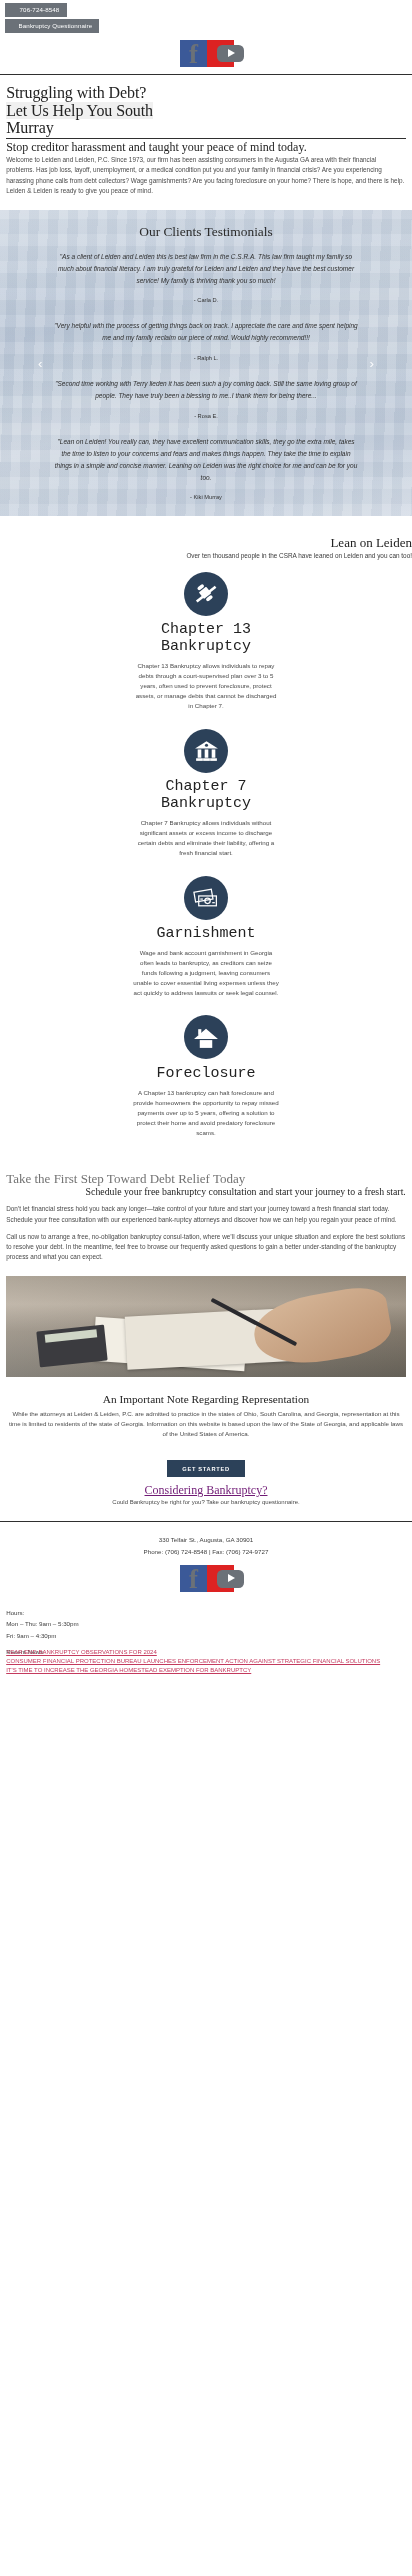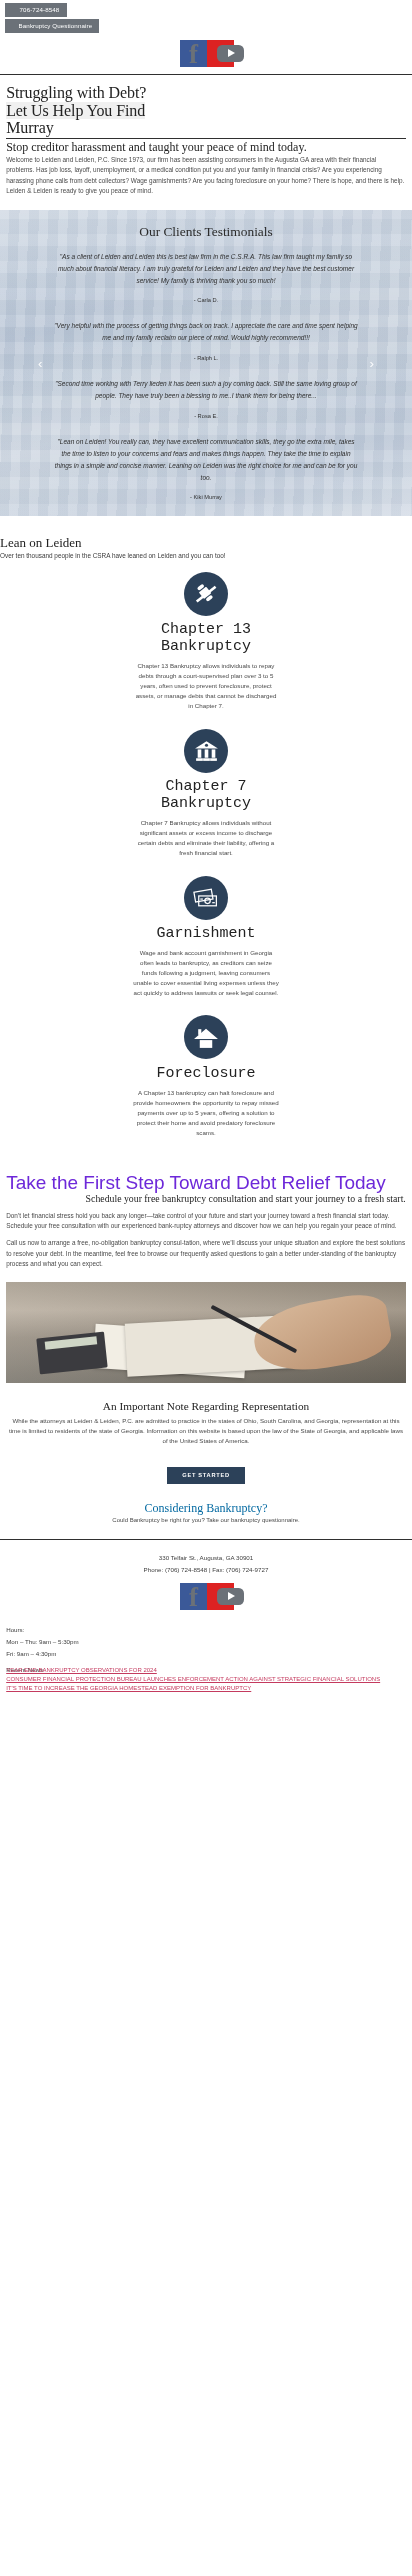--- a/index.html
+++ b/index.html
@@ -123,21 +123,21 @@
     position: absolute; z-index: 3;
     top: 50%; transform: translateY(-50%);
     font-size: 13.4px; color: #ffffff; opacity: .92;
     font-family: "Liberation Sans", sans-serif;
     cursor: pointer; user-select: none;
   }
   .arrow.left { left: 38px; }
   .arrow.right { right: 38px; }
 
   
-  .lean { padding: 20.6px 0 2.1px 0; text-align: left; }
+  .lean { padding: 20.6px 0 2.1px 0; text-align: right; }
   .lean h2 {
     font-family: "Liberation Serif", serif;
     font-size: 13px; font-weight: normal; color: #222; line-height: 1.1;
   }
   .lean p { font-size: 6.4px; color: #3a3a3a; margin-top: 1px; }
 
   
   .cards { padding: 11.3px 0 5.2px 0; }
   .card { width: 206px; margin: 0 auto 17.5px auto; text-align: center; }
   .card:last-child { margin-bottom: 9.3px; }
@@ -154,22 +154,22 @@
     padding: 0 41px;
   }
   .card p {
     font-size: 6.2px; line-height: 1.62; color: #4a4a4a;
     padding: 0 30px;
   }
 
   
   .step { padding: 19.6px 6.2px 0 6.2px; }
   .step h2 {
-    font-family: Liberation Sans, sans-serif;
-    font-size: 19px; line-height: 1.12; font-weight: normal; color: #6d28d9;
+    font-family: Liberation Serif, serif;
+    font-size: 13px; line-height: 1.12; font-weight: normal; color: #737373;
   }
   .step h3 {
     font-family: "Liberation Serif", serif;
     font-size: 9.8px; line-height: 1.18; font-weight: normal; color: #232323;
     margin-bottom: 6.2px;
     text-align: right;
   }
   .step p { font-size: 6.4px; line-height: 1.62; color: #4a4a4a; margin-bottom: 6.7px; }
 
   
@@ -221,21 +221,21 @@
   
   .cta { text-align: center; padding: 5.2px 0 12.4px 0; }
   .cta-btn {
     display: inline-block;
     background: #2c4159; color: #ffffff;
     font-size: 5.7px; letter-spacing: 0.7px; font-weight: bold;
     padding: 5.7px 15.5px; border: 0; cursor: pointer;
   }
   .cta h2 {
     font-family: "Liberation Serif", serif;
-    font-size: 12px; font-weight: normal; color: #0369a1; margin-top: 17px;
+    font-size: 12px; font-weight: normal; color: #701a75; margin-top: 6px; text-decoration: underline;
   }
   .cta p { font-size: 6px; color: #4a4a4a; margin-top: 1px; }
 
   
   .foot-rule { border-top: 0.5px solid #2f2f2f; margin: 3.1px 0 0 0; }
   .footer { padding: 12.4px 6.2px 5.2px 6.2px; text-align: center; }
   .footer .addr { font-size: 6.2px; color: #3e3e3e; line-height: 1.9; }
   .hours-block { padding: 2.1px 6.2px 1px 6.2px; text-align: left; }
   .hours-block div { font-size: 6.2px; color: #3e3e3e; line-height: 1.9; }
   .news-head { font-size: 6.2px; color: #3e3e3e; padding: 5.2px 6.2px 0 6.2px; }
@@ -263,21 +263,21 @@
         <span class="yt-badge"></span>
         <span class="yt-tri"></span>
       </span>
     </div>
   </div>
   <div class="rule"></div>
 
   <div class="hero">
     <h1>
       <span>Struggling with Debt?</span><br>
-      <span class="hl">Let Us Help You Find</span><br>
+      <span class="hl">Let Us Help You South</span><br>
       <span>Murray</span>
     </h1>
     <div class="hero-rule"></div>
     <h2>Stop creditor harassment and taught your peace of mind today.</h2>
     <p>Welcome to Leiden and Leiden, P.C. Since 1973, our firm has been assisting consumers in the Augusta GA area with their financial problems. Has job loss, layoff, unemployment, or a medical condition put you and your family in financial crisis? Are you experiencing harassing phone calls from debt collectors? Wage garnishments? Are you facing foreclosure on your home? There is hope, and there is help. Leiden &amp; Leiden is ready to give you peace of mind.</p>
   </div>
 
   <div class="testi">
     <div class="testi-inner">
       <h2>Our Clients Testimonials</h2>

